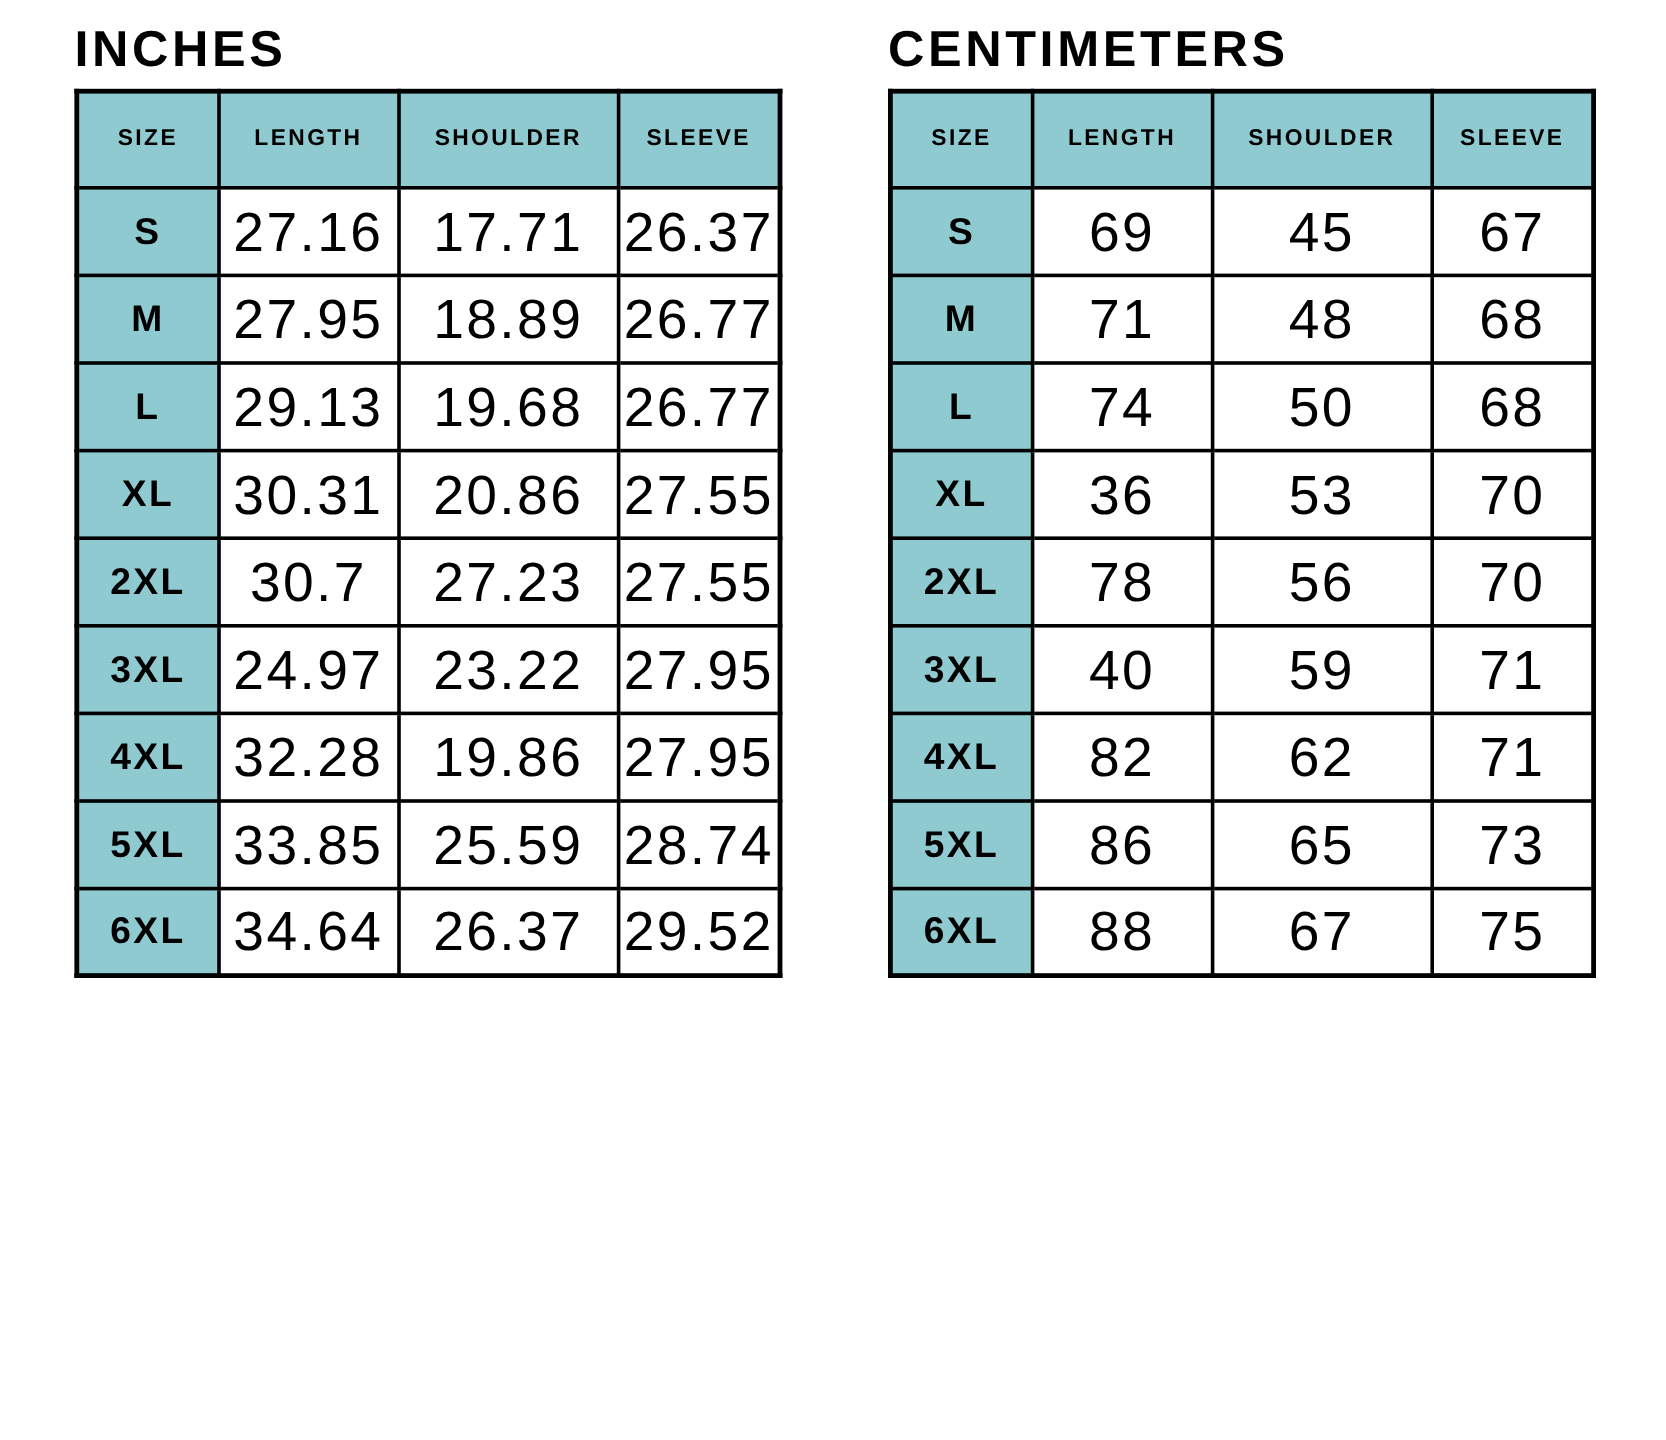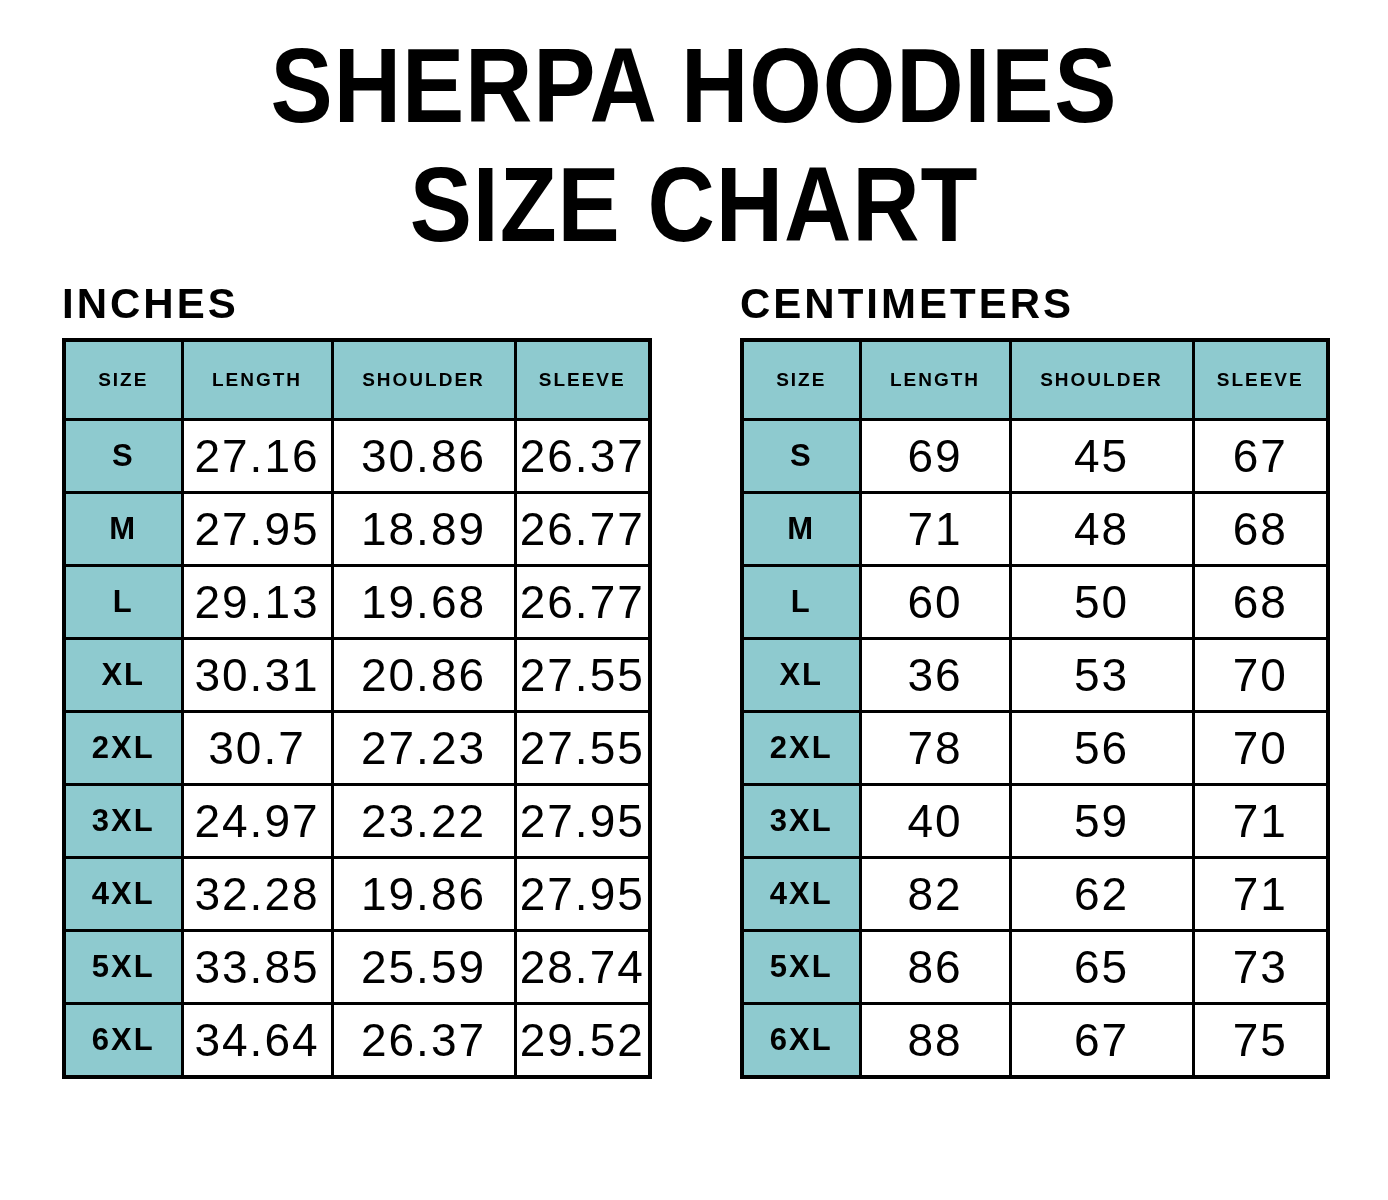--- a/index.html
+++ b/index.html
@@ -77,24 +77,20 @@
   col.c-size { width:118px; }
   col.c-length { width:150px; }
   col.c-shoulder { width:183px; }
   col.c-sleeve { width:135px; }
 </style>
 </head>
 <body>
 
 <div class="page">
 
-  <div class="main-title">
-    <span class="title-line">SHERPA HOODIES</span>
-    <span class="title-line">SIZE CHART</span>
-  </div>
 
   <div class="tables-wrap">
 
     <div class="table-block">
       <div class="unit-heading">INCHES</div>
       <table class="size-table">
         <colgroup>
           <col class="c-size">
             <col class="c-length">
             <col class="c-shoulder">
@@ -105,21 +101,21 @@
             <th>SIZE</th>
             <th>LENGTH</th>
             <th>SHOULDER</th>
             <th>SLEEVE</th>
           </tr>
         </thead>
         <tbody>
           <tr>
             <td class="size-cell">S</td>
             <td class="value-cell">27.16</td>
-            <td class="value-cell">30.86</td>
+            <td class="value-cell">17.71</td>
             <td class="value-cell">26.37</td>
           </tr>
           <tr>
             <td class="size-cell">M</td>
             <td class="value-cell">27.95</td>
             <td class="value-cell">18.89</td>
             <td class="value-cell">26.77</td>
           </tr>
           <tr>
             <td class="size-cell">L</td>
@@ -192,21 +188,21 @@
             <td class="value-cell">67</td>
           </tr>
           <tr>
             <td class="size-cell">M</td>
             <td class="value-cell">71</td>
             <td class="value-cell">48</td>
             <td class="value-cell">68</td>
           </tr>
           <tr>
             <td class="size-cell">L</td>
-            <td class="value-cell">60</td>
+            <td class="value-cell">74</td>
             <td class="value-cell">50</td>
             <td class="value-cell">68</td>
           </tr>
           <tr>
             <td class="size-cell">XL</td>
             <td class="value-cell">36</td>
             <td class="value-cell">53</td>
             <td class="value-cell">70</td>
           </tr>
           <tr>

